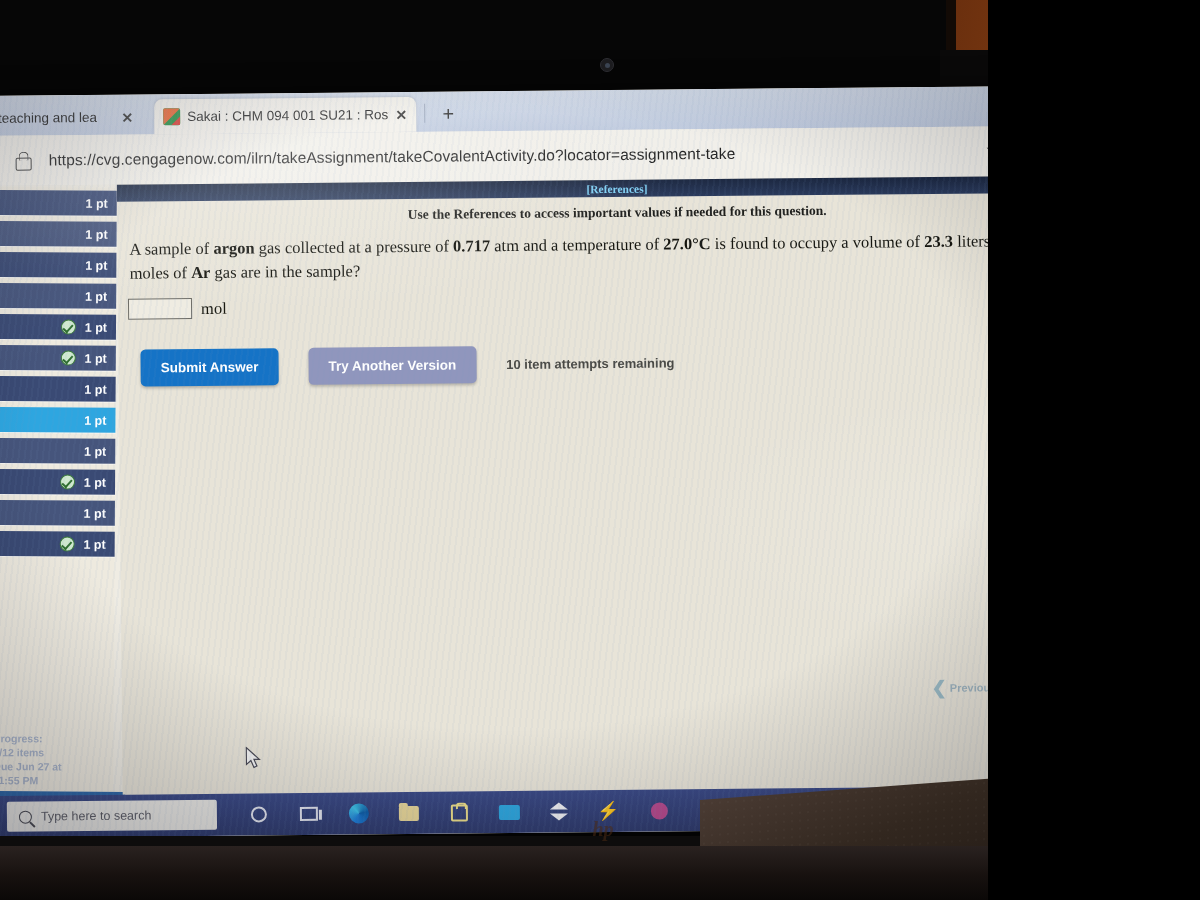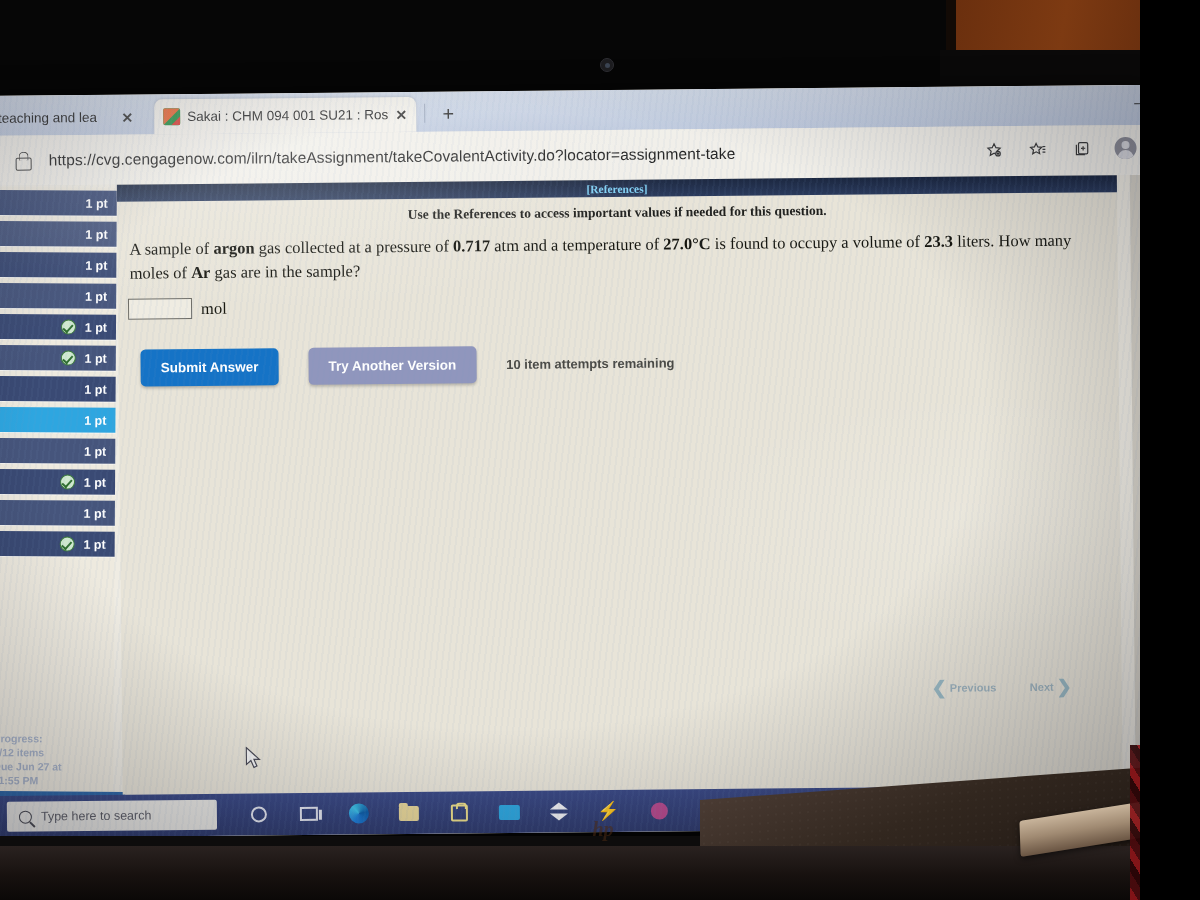--- a/index.html
+++ b/index.html
@@ -2,21 +2,21 @@
 <html><head>
 <meta charset="utf-8">
 <title>Screenshot Recreation</title>
 <style>
   * { box-sizing: border-box; margin: 0; padding: 0; }
   html, body {
     width: 1200px; height: 900px; overflow: hidden;
     font-family: "Liberation Sans", sans-serif;
     background: #000;
   }
-  #stage { position: relative; width: 1140px; height: 900px; background:#050505; overflow:hidden; }
+  #stage { position: relative; width: 988px; height: 900px; background:#050505; overflow:hidden; }
 
   
   .env-brown {
     position:absolute; left:952px; top:0; width:248px; height:58px;
     background: linear-gradient(100deg,#6a2f0e 0%, #7d3a12 45%, #5d280c 100%);
   }
   .env-brown:after{
     content:""; position:absolute; left:-6px; top:0; width:10px; height:58px;
     background:#120a05;
   }

